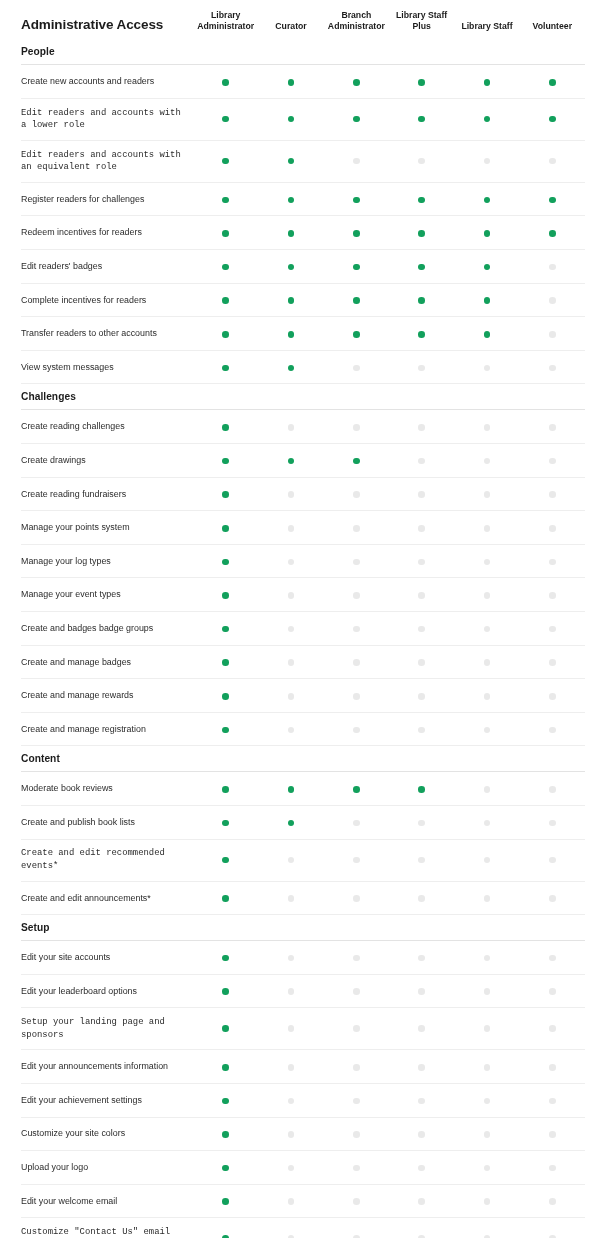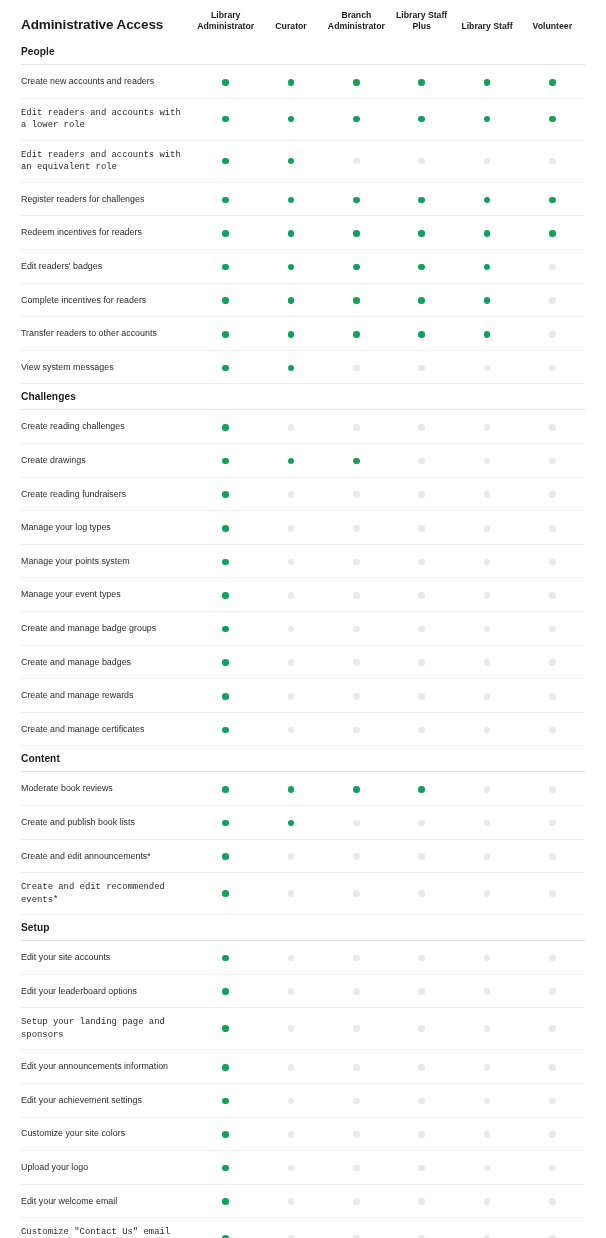--- a/index.html
+++ b/index.html
@@ -250,48 +250,48 @@
         <tr class="data-row">
           <td class="label">Create reading fundraisers</td>
           <td class="cellmark"><span class="dot yes" style="background: rgb(18, 160, 92);"></span></td>
           <td class="cellmark"><span class="dot no" style="background: rgb(233, 233, 233);"></span></td>
           <td class="cellmark"><span class="dot no" style="background: rgb(233, 233, 233);"></span></td>
           <td class="cellmark"><span class="dot no" style="background: rgb(233, 233, 233);"></span></td>
           <td class="cellmark"><span class="dot no" style="background: rgb(233, 233, 233);"></span></td>
           <td class="cellmark"><span class="dot no" style="background: rgb(233, 233, 233);"></span></td>
         </tr>
         <tr class="data-row">
+          <td class="label">Manage your points system</td>
+          <td class="cellmark"><span class="dot yes" style="background: rgb(18, 160, 92);"></span></td>
+          <td class="cellmark"><span class="dot no" style="background: rgb(233, 233, 233);"></span></td>
+          <td class="cellmark"><span class="dot no" style="background: rgb(233, 233, 233);"></span></td>
+          <td class="cellmark"><span class="dot no" style="background: rgb(233, 233, 233);"></span></td>
+          <td class="cellmark"><span class="dot no" style="background: rgb(233, 233, 233);"></span></td>
+          <td class="cellmark"><span class="dot no" style="background: rgb(233, 233, 233);"></span></td>
+        </tr>
+        <tr class="data-row">
           <td class="label">Manage your log types</td>
           <td class="cellmark"><span class="dot yes" style="background: rgb(18, 160, 92);"></span></td>
           <td class="cellmark"><span class="dot no" style="background: rgb(233, 233, 233);"></span></td>
           <td class="cellmark"><span class="dot no" style="background: rgb(233, 233, 233);"></span></td>
           <td class="cellmark"><span class="dot no" style="background: rgb(233, 233, 233);"></span></td>
           <td class="cellmark"><span class="dot no" style="background: rgb(233, 233, 233);"></span></td>
           <td class="cellmark"><span class="dot no" style="background: rgb(233, 233, 233);"></span></td>
         </tr>
         <tr class="data-row">
-          <td class="label">Manage your points system</td>
-          <td class="cellmark"><span class="dot yes" style="background: rgb(18, 160, 92);"></span></td>
-          <td class="cellmark"><span class="dot no" style="background: rgb(233, 233, 233);"></span></td>
-          <td class="cellmark"><span class="dot no" style="background: rgb(233, 233, 233);"></span></td>
-          <td class="cellmark"><span class="dot no" style="background: rgb(233, 233, 233);"></span></td>
-          <td class="cellmark"><span class="dot no" style="background: rgb(233, 233, 233);"></span></td>
-          <td class="cellmark"><span class="dot no" style="background: rgb(233, 233, 233);"></span></td>
-        </tr>
-        <tr class="data-row">
           <td class="label">Manage your event types</td>
           <td class="cellmark"><span class="dot yes" style="background: rgb(18, 160, 92);"></span></td>
           <td class="cellmark"><span class="dot no" style="background: rgb(233, 233, 233);"></span></td>
           <td class="cellmark"><span class="dot no" style="background: rgb(233, 233, 233);"></span></td>
           <td class="cellmark"><span class="dot no" style="background: rgb(233, 233, 233);"></span></td>
           <td class="cellmark"><span class="dot no" style="background: rgb(233, 233, 233);"></span></td>
           <td class="cellmark"><span class="dot no" style="background: rgb(233, 233, 233);"></span></td>
         </tr>
         <tr class="data-row">
-          <td class="label">Create and manage badge groups</td>
+          <td class="label">Create and badges badge groups</td>
           <td class="cellmark"><span class="dot yes" style="background: rgb(18, 160, 92);"></span></td>
           <td class="cellmark"><span class="dot no" style="background: rgb(233, 233, 233);"></span></td>
           <td class="cellmark"><span class="dot no" style="background: rgb(233, 233, 233);"></span></td>
           <td class="cellmark"><span class="dot no" style="background: rgb(233, 233, 233);"></span></td>
           <td class="cellmark"><span class="dot no" style="background: rgb(233, 233, 233);"></span></td>
           <td class="cellmark"><span class="dot no" style="background: rgb(233, 233, 233);"></span></td>
         </tr>
         <tr class="data-row">
           <td class="label">Create and manage badges</td>
           <td class="cellmark"><span class="dot yes" style="background: rgb(18, 160, 92);"></span></td>
@@ -304,21 +304,21 @@
         <tr class="data-row">
           <td class="label">Create and manage rewards</td>
           <td class="cellmark"><span class="dot yes" style="background: rgb(18, 160, 92);"></span></td>
           <td class="cellmark"><span class="dot no" style="background: rgb(233, 233, 233);"></span></td>
           <td class="cellmark"><span class="dot no" style="background: rgb(233, 233, 233);"></span></td>
           <td class="cellmark"><span class="dot no" style="background: rgb(233, 233, 233);"></span></td>
           <td class="cellmark"><span class="dot no" style="background: rgb(233, 233, 233);"></span></td>
           <td class="cellmark"><span class="dot no" style="background: rgb(233, 233, 233);"></span></td>
         </tr>
         <tr class="data-row">
-          <td class="label">Create and manage certificates</td>
+          <td class="label">Create and manage registration</td>
           <td class="cellmark"><span class="dot yes" style="background: rgb(18, 160, 92);"></span></td>
           <td class="cellmark"><span class="dot no" style="background: rgb(233, 233, 233);"></span></td>
           <td class="cellmark"><span class="dot no" style="background: rgb(233, 233, 233);"></span></td>
           <td class="cellmark"><span class="dot no" style="background: rgb(233, 233, 233);"></span></td>
           <td class="cellmark"><span class="dot no" style="background: rgb(233, 233, 233);"></span></td>
           <td class="cellmark"><span class="dot no" style="background: rgb(233, 233, 233);"></span></td>
         </tr>
         <tr class="section-row">
           <td class="section-title">Content</td>
           <td></td>
@@ -339,38 +339,38 @@
         </tr>
         <tr class="data-row">
           <td class="label">Create and publish book lists</td>
           <td class="cellmark"><span class="dot yes" style="background: rgb(18, 160, 92);"></span></td>
           <td class="cellmark"><span class="dot yes" style="background: rgb(18, 160, 92);"></span></td>
           <td class="cellmark"><span class="dot no" style="background: rgb(233, 233, 233);"></span></td>
           <td class="cellmark"><span class="dot no" style="background: rgb(233, 233, 233);"></span></td>
           <td class="cellmark"><span class="dot no" style="background: rgb(233, 233, 233);"></span></td>
           <td class="cellmark"><span class="dot no" style="background: rgb(233, 233, 233);"></span></td>
         </tr>
-        <tr class="data-row">
-          <td class="label">Create and edit announcements*</td>
-          <td class="cellmark"><span class="dot yes" style="background: rgb(18, 160, 92);"></span></td>
-          <td class="cellmark"><span class="dot no" style="background: rgb(233, 233, 233);"></span></td>
-          <td class="cellmark"><span class="dot no" style="background: rgb(233, 233, 233);"></span></td>
-          <td class="cellmark"><span class="dot no" style="background: rgb(233, 233, 233);"></span></td>
-          <td class="cellmark"><span class="dot no" style="background: rgb(233, 233, 233);"></span></td>
-          <td class="cellmark"><span class="dot no" style="background: rgb(233, 233, 233);"></span></td>
-        </tr>
         <tr class="data-row tall">
           <td class="label">Create and edit recommended events*</td>
           <td class="cellmark"><span class="dot yes" style="background: rgb(18, 160, 92);"></span></td>
           <td class="cellmark"><span class="dot no" style="background: rgb(233, 233, 233);"></span></td>
           <td class="cellmark"><span class="dot no" style="background: rgb(233, 233, 233);"></span></td>
           <td class="cellmark"><span class="dot no" style="background: rgb(233, 233, 233);"></span></td>
           <td class="cellmark"><span class="dot no" style="background: rgb(233, 233, 233);"></span></td>
           <td class="cellmark"><span class="dot no" style="background: rgb(233, 233, 233);"></span></td>
         </tr>
+        <tr class="data-row">
+          <td class="label">Create and edit announcements*</td>
+          <td class="cellmark"><span class="dot yes" style="background: rgb(18, 160, 92);"></span></td>
+          <td class="cellmark"><span class="dot no" style="background: rgb(233, 233, 233);"></span></td>
+          <td class="cellmark"><span class="dot no" style="background: rgb(233, 233, 233);"></span></td>
+          <td class="cellmark"><span class="dot no" style="background: rgb(233, 233, 233);"></span></td>
+          <td class="cellmark"><span class="dot no" style="background: rgb(233, 233, 233);"></span></td>
+          <td class="cellmark"><span class="dot no" style="background: rgb(233, 233, 233);"></span></td>
+        </tr>
         <tr class="section-row">
           <td class="section-title">Setup</td>
           <td></td>
           <td></td>
           <td></td>
           <td></td>
           <td></td>
           <td></td>
         </tr>
         <tr class="data-row">

